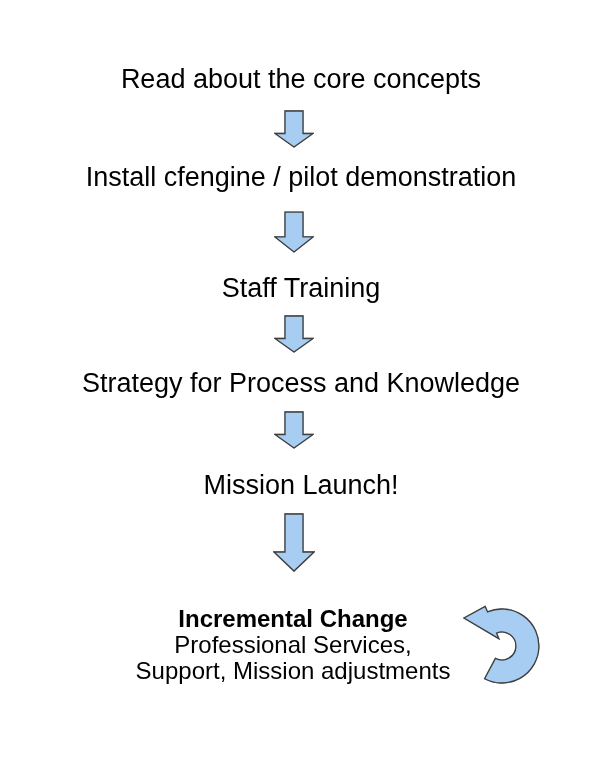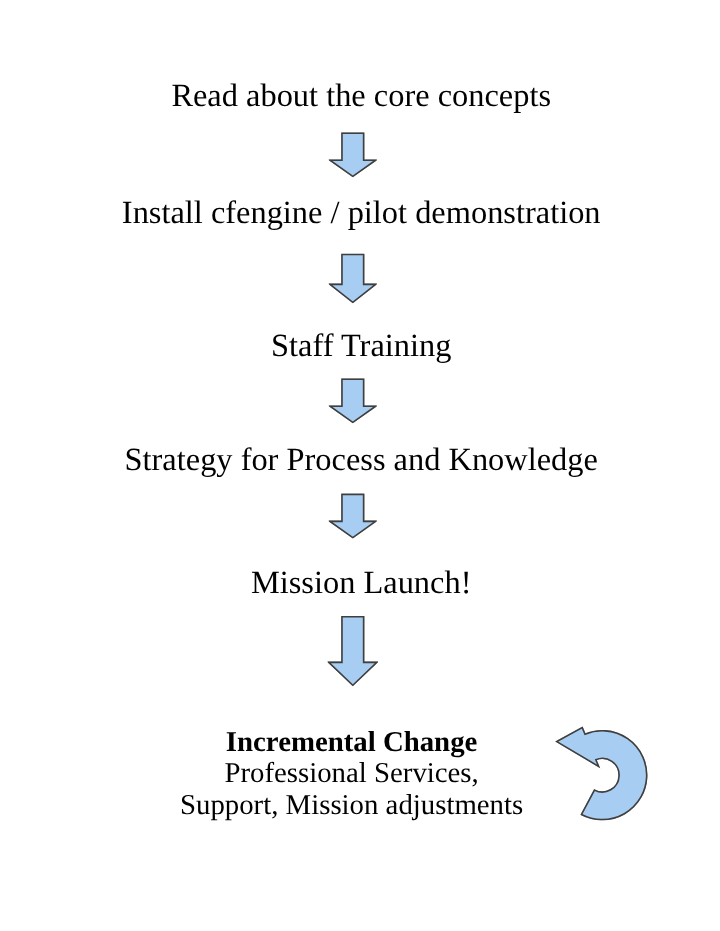--- a/index.html
+++ b/index.html
@@ -5,21 +5,21 @@
   html, body {
     margin: 0;
     padding: 0;
     background: #ffffff;
   }
   .canvas {
     position: relative;
     width: 600px;
     height: 776px;
     background: var(--background, #ffffff);
-    font-family: Liberation Serif, serif;
+    font-family: Liberation Sans, sans-serif;
     color: var(--text, #000000);
     overflow: hidden;
   }
   .step-label {
     position: absolute;
     left: -2px;
     width: 606px;
     text-align: center;
     font-size: 27px;
     line-height: 26px;

